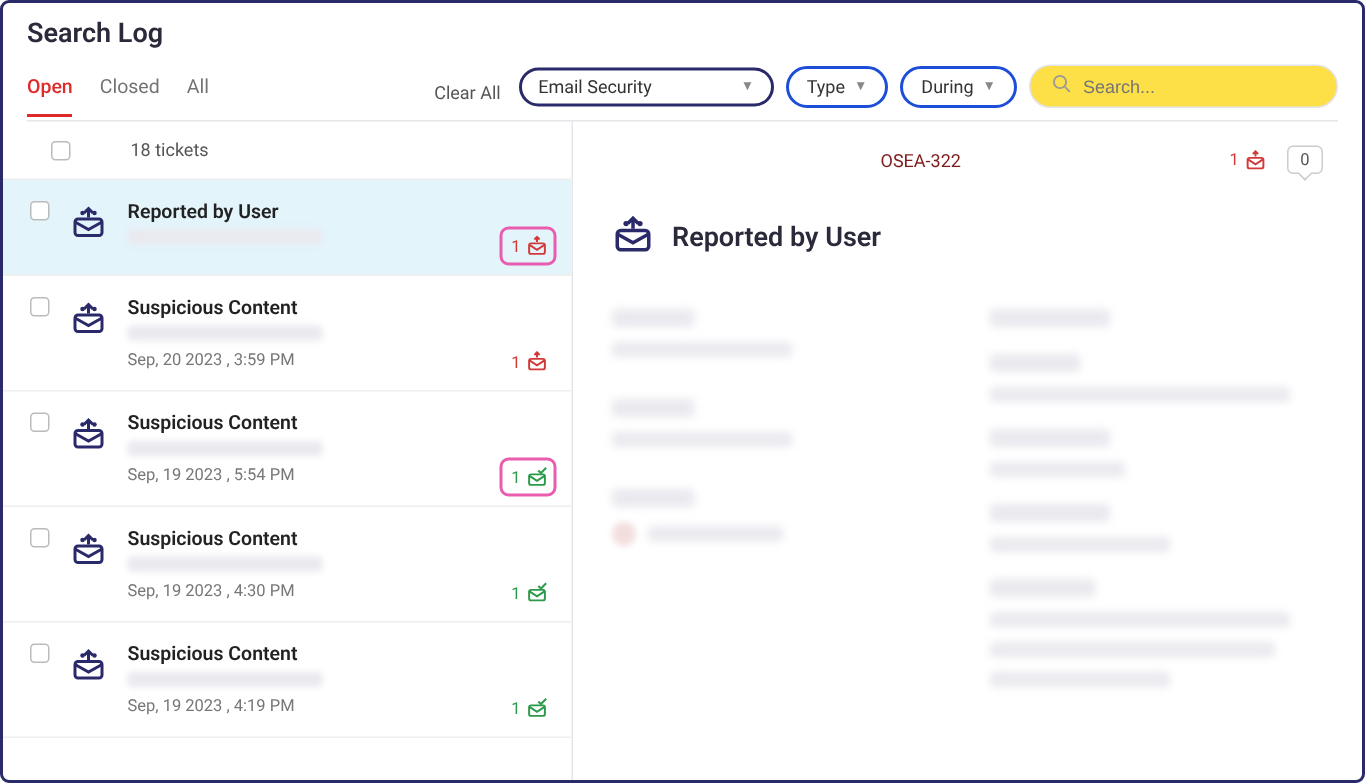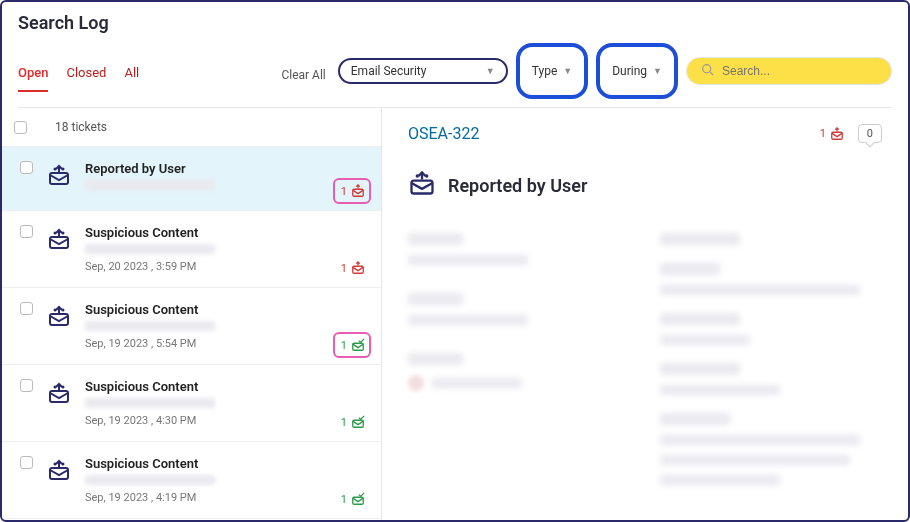--- a/index.html
+++ b/index.html
@@ -28,21 +28,21 @@
     gap: 8px;
     border-bottom: 1px solid #e5e5ea;
   }
   .tabs {
     display: flex;
     gap: 18px;
     flex: 0 0 auto;
   }
   .tab {
     font-size: 13px;
-    color: #b91c1c;
+    color: #737373;
     padding: 6px 0 10px 0;
     cursor: pointer;
     border-bottom: 2px solid transparent;
   }
   .tab.active {
     color: #e02a2a;
     border-bottom-color: #e02a2a;
     font-weight: 500;
   }
   .spacer { flex: 1; }
@@ -50,23 +50,23 @@
     font-size: 12px;
     color: #555;
     cursor: pointer;
     margin-right: 4px;
     text-align: right;
   }
   .pill {
     display: inline-flex;
     align-items: center;
     gap: 6px;
-    border: 4px solid #1d4ed8;
+    border: 2px solid #1d4ed8;
     border-radius: 16px;
-    padding: 17px 12px;
+    padding: 5px 12px;
     font-size: 12px;
     color: #333;
     background: #fff;
     cursor: pointer;
     margin-bottom: 8px;
   }
   .pill.selected {
     border: 2px solid #2a2a6a;
     padding: 4px 11px;
     min-width: 170px;
@@ -100,22 +100,22 @@
     height: calc(100% - 78px);
   }
   .list-pane {
     width: 380px;
     border-right: 1px solid #e5e5ea;
     overflow-y: auto;
   }
   .list-header {
     display: flex;
     align-items: center;
-    gap: 4px;
-    padding: 12px 12px;
+    gap: 16px;
+    padding: 12px 32px;
     font-size: 12px;
     color: #555;
     border-bottom: 1px solid #eee;
   }
   .chk {
     width: 13px; height: 13px;
     border: 1.5px solid #bbb;
     border-radius: 3px;
     background: #fff;
     cursor: pointer;
@@ -176,23 +176,24 @@
     flex: 1;
     padding: 16px 26px;
     overflow: hidden;
   }
   .detail-top {
     display: flex;
     align-items: center;
     margin-bottom: 26px;
   }
   .ticket-id {
-    font-size: 16px;
-    color: #0369a1;
+    font-size: 12px;
+    color: #7f1d1d;
     flex: 1;
+    text-align: center;
   }
   .top-badge {
     display: flex;
     align-items: center;
     gap: 4px;
     font-size: 11px;
     color: #d23a3a;
     margin-right: 14px;
   }
   .zero-box {

